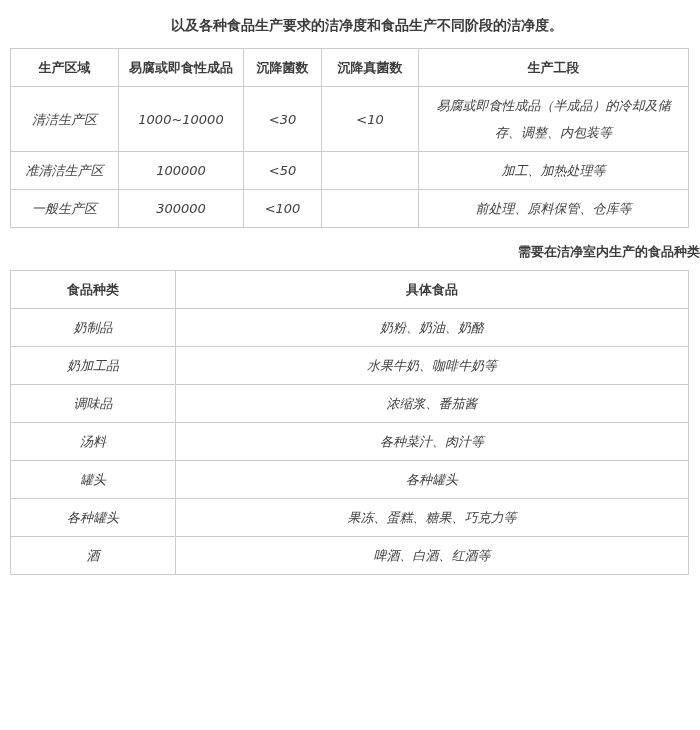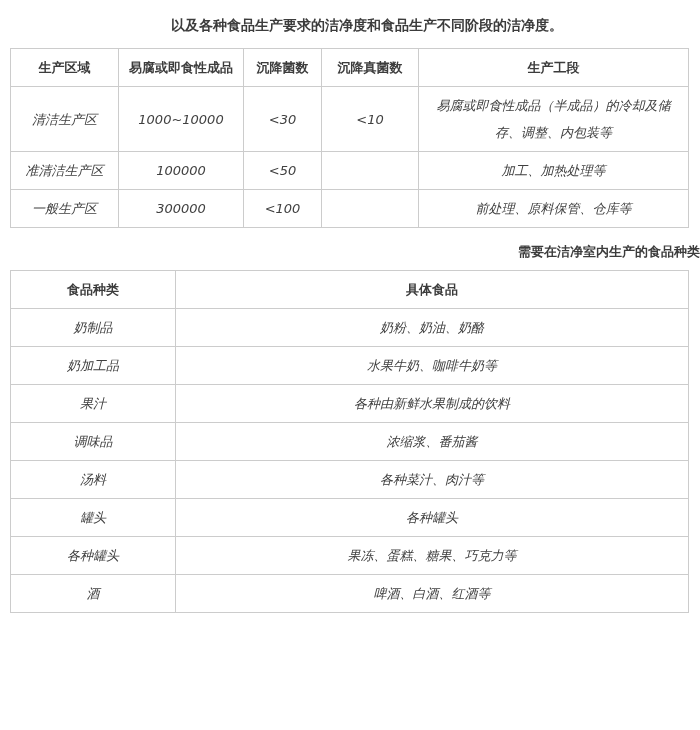--- a/index.html
+++ b/index.html
@@ -129,24 +129,20 @@
   <tbody>
       <tr>
         <td>奶制品</td>
         <td>奶粉、奶油、奶酪</td>
       </tr>
       <tr>
         <td>奶加工品</td>
         <td>水果牛奶、咖啡牛奶等</td>
       </tr>
       <tr>
-        <td>果汁</td>
-        <td>各种由新鲜水果制成的饮料</td>
-      </tr>
-      <tr>
         <td>调味品</td>
         <td>浓缩浆、番茄酱</td>
       </tr>
       <tr>
         <td>汤料</td>
         <td>各种菜汁、肉汁等</td>
       </tr>
       <tr>
         <td>罐头</td>
         <td>各种罐头</td>

